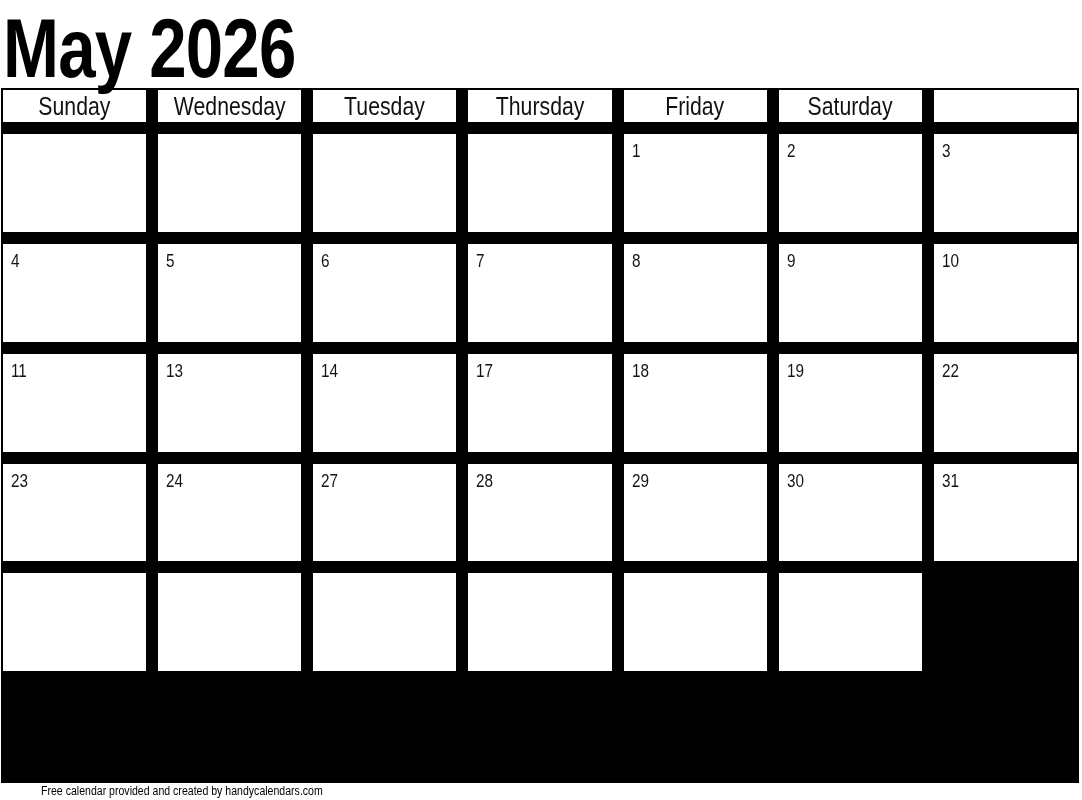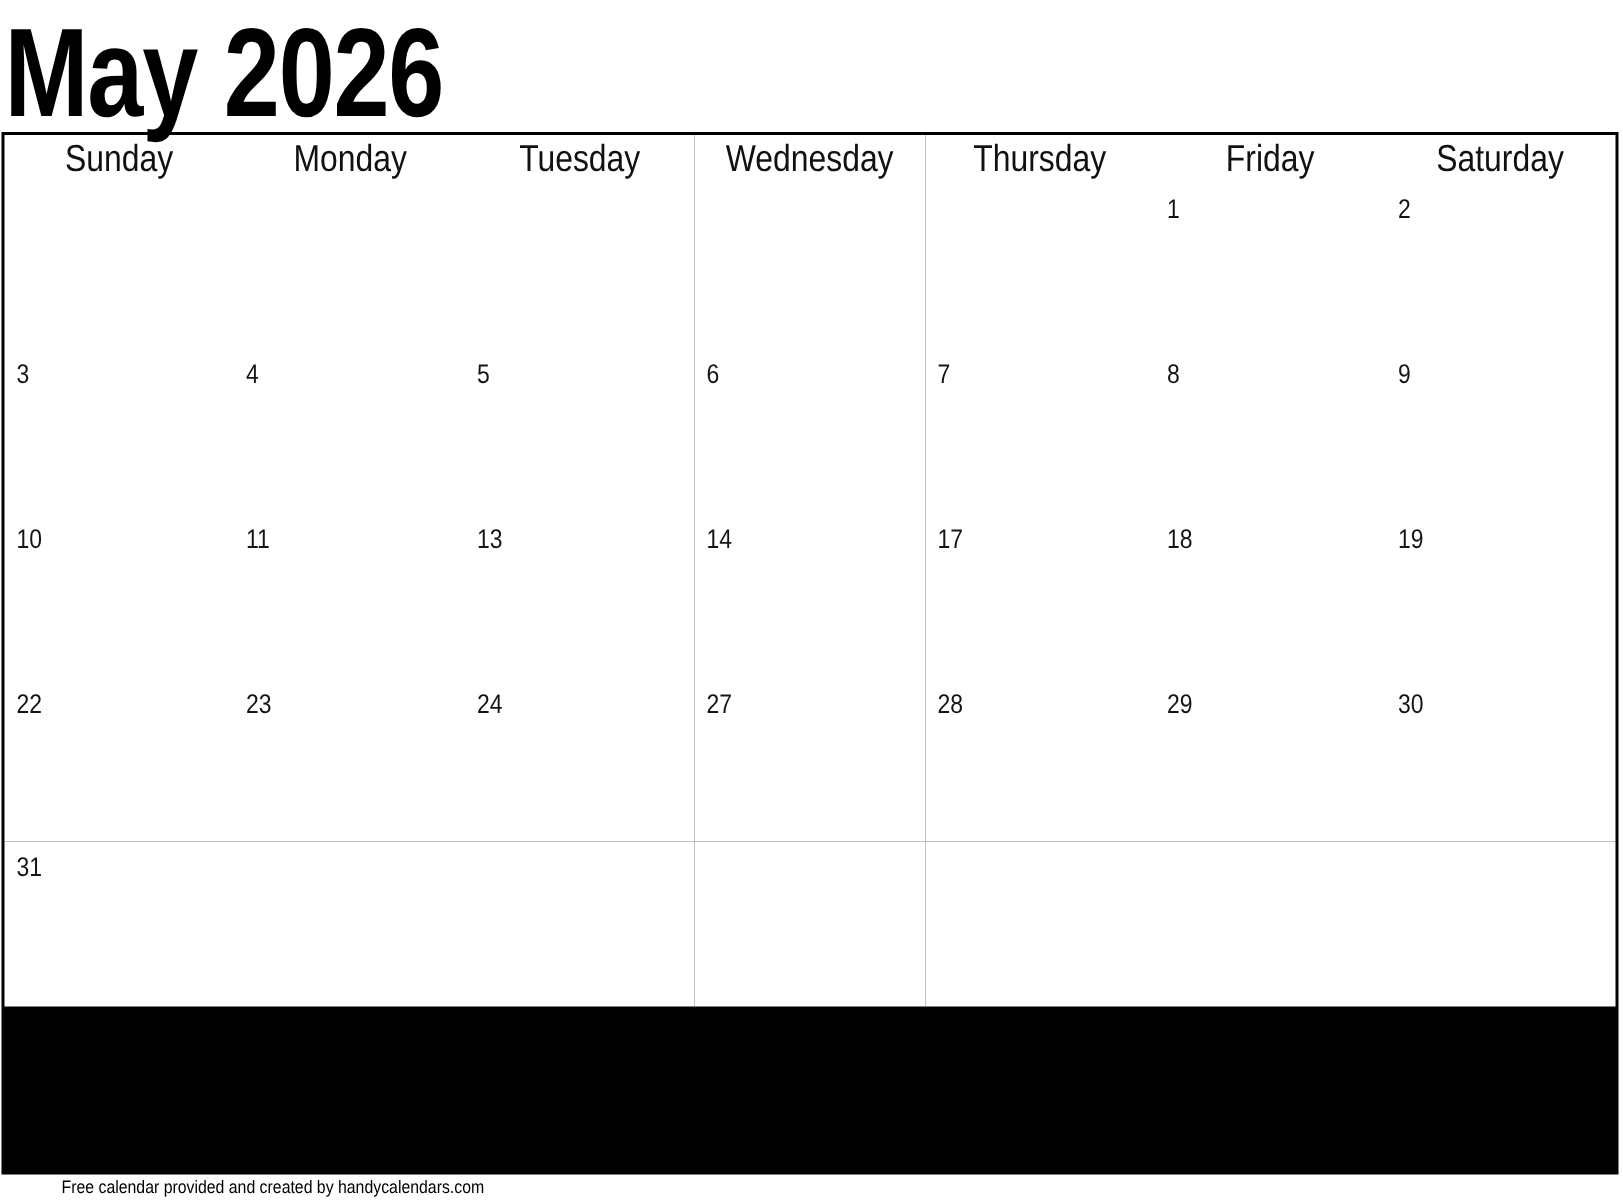--- a/index.html
+++ b/index.html
@@ -39,21 +39,21 @@
   }
   .grid{
     position:absolute;
     left:1px;top:88px;
     width:1078px;height:695px;
     box-sizing:border-box;
     background:var(--grid);
     display:grid;
     grid-template-columns:repeat(7,1fr);
     grid-template-rows:32px repeat(6,1fr);
-    gap:0;
+    gap:12px;
     padding:2px;
     z-index:1;
   }
   .hcell{
     background:#fff;
     display:flex;
     align-items:center;
     justify-content:center;
     font-size:25px;
     font-weight:500;
@@ -90,27 +90,24 @@
 </head>
 <body>
 
 <div class="page">
   <h1 class="title">May 2026</h1>
   <div class="grid" id="grid">
       <div class="hcell">
         <span class="squish">Sunday</span>
       </div>
       <div class="hcell">
-        <span class="squish">Monday</span>
+        <span class="squish">Wednesday</span>
       </div>
       <div class="hcell">
         <span class="squish">Tuesday</span>
-      </div>
-      <div class="hcell">
-        <span class="squish">Wednesday</span>
       </div>
       <div class="hcell">
         <span class="squish">Thursday</span>
       </div>
       <div class="hcell">
         <span class="squish">Friday</span>
       </div>
       <div class="hcell">
         <span class="squish">Saturday</span>
       </div>

